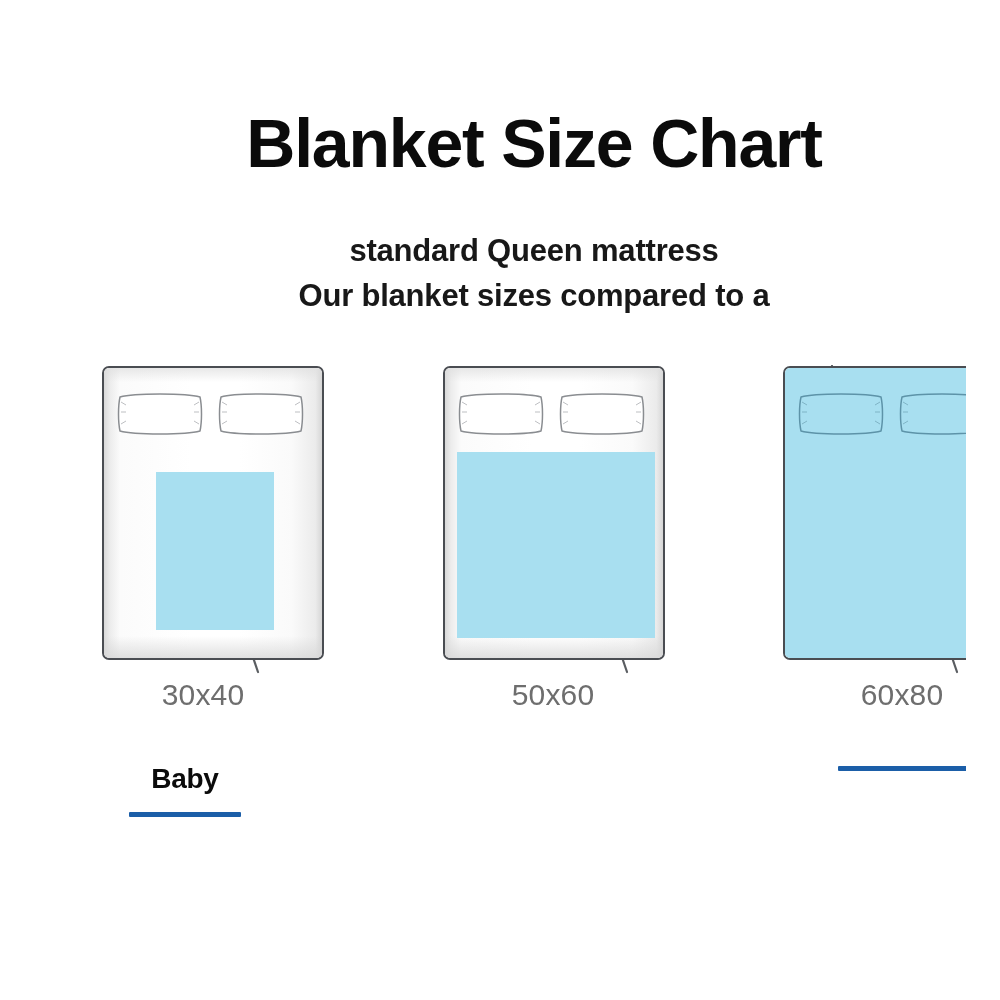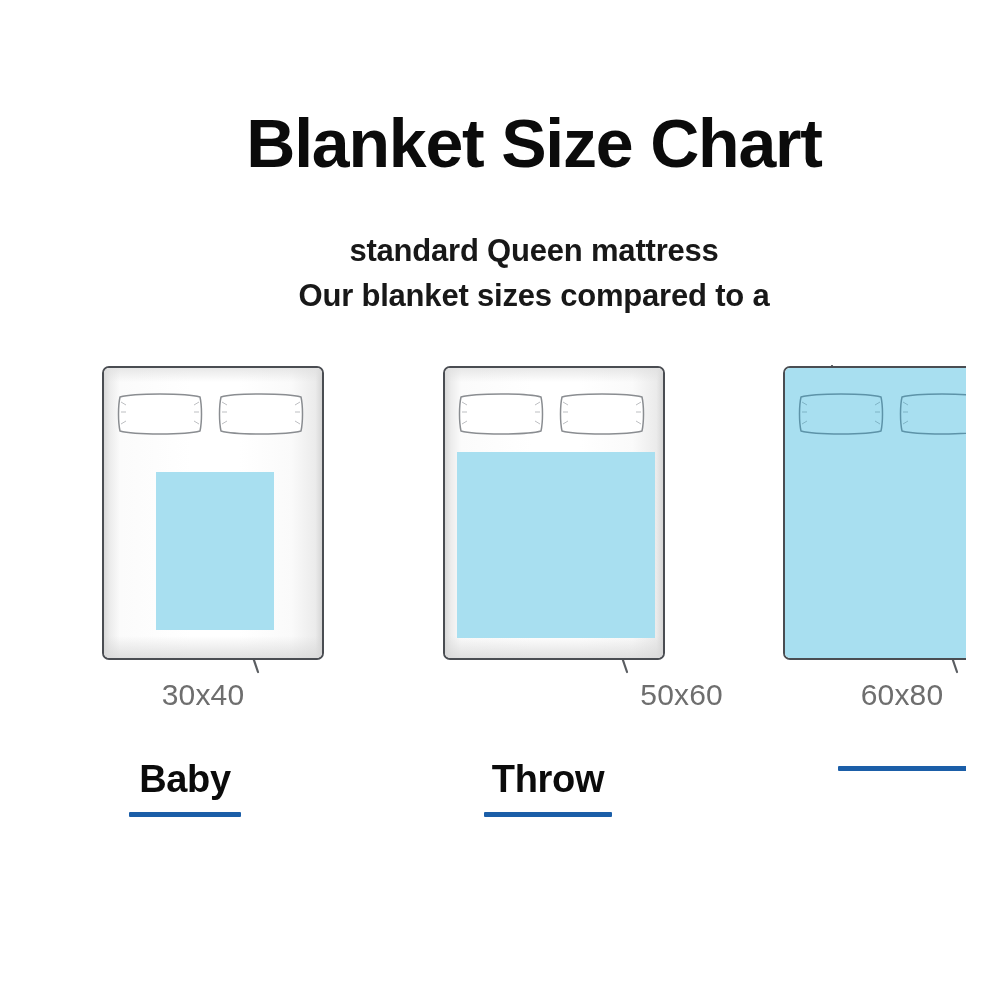--- a/index.html
+++ b/index.html
@@ -153,34 +153,34 @@
     width: 340px;
     text-align: center;
     font-size: 30px;
     line-height: 34px;
     font-weight: 400;
     color: #6e6e6e;
     letter-spacing: 0.2px;
     font-family: "Liberation Sans", sans-serif;
   }
   .dim-label.shift-left  { transform: translateX(-10px); }
-  .dim-label.shift-mid   { transform: translateX(-1px); text-align: right; }
+  .dim-label.shift-mid   { transform: translateX(-1px); }
   .dim-label.shift-right { transform: translateX(8px); }
 
   
   .cat-block {
     position: absolute;
     top: 756px;
     left: 0;
     width: 340px;
     text-align: center;
   }
   .cat-name {
     display: inline-block;
-    font-size: 38px;
+    font-size: 28px;
     line-height: 46px;
     font-weight: 700;
     color: #0b0b0b;
     letter-spacing: -0.3px;
     font-family: "Liberation Sans", sans-serif;
     position: relative;
   }
   .cat-underline {
     display: block;
     height: 5px;
@@ -268,24 +268,20 @@
             <svg viewBox="0 0 88 48" preserveAspectRatio="none">
               <path d="M4,7 C18,3 70,3 84,7 C86,16 86,32 84,41 C70,45 18,45 4,41 C2,32 2,16 4,7 Z" fill="#ffffff" stroke="#8a8d91" stroke-width="1.5" stroke-linejoin="round"></path>
               <path d="M5,12 L10,15 M5,22 L10,22 M5,34 L10,31 M83,12 L78,15 M83,22 L78,22 M83,34 L78,31" stroke="#bdbfc2" stroke-width="1" fill="none"></path>
             </svg>
           </div>
         </div>
       </div>
 
       <div class="dim-label shift-mid">50x60</div>
 
-      <div class="cat-block c1">
-        <span class="cat-name">Throw</span>
-        <span class="cat-underline" style="background: rgb(27, 94, 168);"></span>
-      </div>
     </div>
 
     <div class="col col-2">
 
       <svg class="leader" viewBox="0 0 340 1000">
         <line x1="201" y1="578" x2="233" y2="672" stroke="#5a5d61" stroke-width="2.2" stroke-linecap="round"></line>
         <line x1="108" y1="366" x2="108" y2="410" stroke="#3f4246" stroke-width="2.2" stroke-linecap="round"></line>
       </svg>
 
       <div class="bed-wrap">

